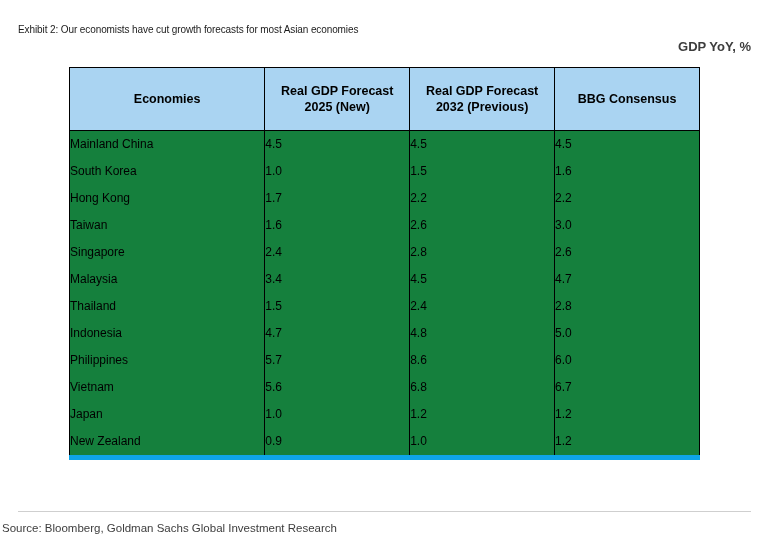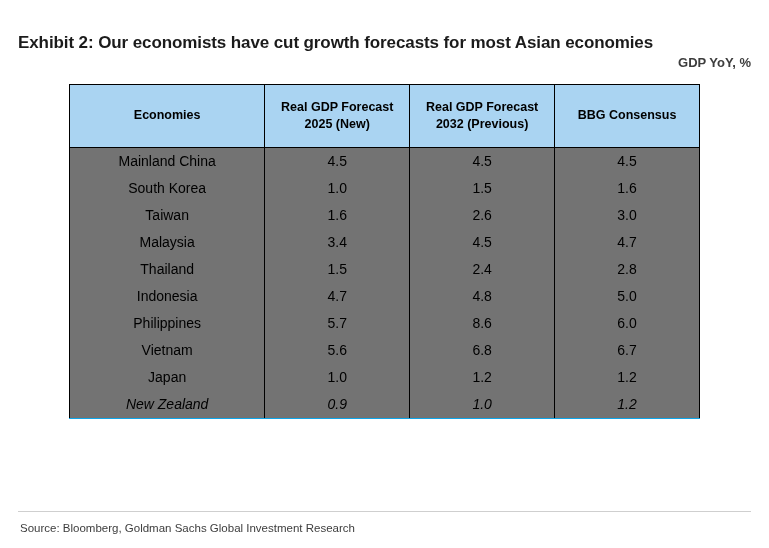--- a/index.html
+++ b/index.html
@@ -16,26 +16,26 @@
     overflow: hidden;
   }
   .page {
     width: 769px;
     height: 548px;
     box-sizing: border-box;
     padding: 16px 18px 0 18px;
     position: relative;
   }
   .title {
-    font-size: 17px;
-    font-weight: bold;
+    font-size: 10px;
+    font-weight: normal;
     color: #1b1b1b;
     letter-spacing: -0.1px;
     line-height: 1.25;
-    margin: 16px 0 2px 0;
+    margin: 8px 0 2px 0;
   }
   .subtitle {
     font-size: 13px;
     font-weight: bold;
     color: #3d3d3d;
     line-height: 1.25;
     margin: 0 0 12px 0;
     text-align: right;
   }
   .table-wrap {
@@ -58,45 +58,44 @@
     line-height: 1.3;
     text-align: center;
     height: 44px;
     vertical-align: middle;
   }
   table.gdp td {
     border-left: 1px solid #000000;
     border-right: 1px solid #000000;
     border-top: none;
     border-bottom: none;
-    font-size: 14px;
+    font-size: 12px;
     padding: 0;
     height: 27px;
-    text-align: center;
+    text-align: left;
     vertical-align: middle;
     color: #000000;
-    background: #737373;
+    background: #15803d;
   }
   table.gdp tbody tr:last-child td {
-    border-bottom: 1px solid #0ea5e9;
-    font-style: italic;
+    border-bottom: 5px solid #0ea5e9;
   }
   .col-econ { width: 31%; }
   .col-new { width: 23%; }
   .col-prev { width: 23%; }
   .col-bbg { width: 23%; }
   td.econ-cell {
     border-bottom: 1px solid #c9c9c9;
   }
   tbody tr:last-child td.econ-cell {
     border-bottom: 1px solid #000000;
   }
   .source {
     position: absolute;
-    left: 20px;
+    left: 2px;
     bottom: 14px;
     font-size: 11.5px;
     color: #3d3d3d;
   }
   .source-rule {
     position: absolute;
     left: 18px;
     right: 18px;
     bottom: 36px;
     border-top: 1px solid #cfcfcf;
@@ -144,26 +143,38 @@
           <td>4.5</td>
           <td>4.5</td>
         </tr>
         <tr>
           <td class="econ-cell">South Korea</td>
           <td>1.0</td>
           <td>1.5</td>
           <td>1.6</td>
         </tr>
         <tr>
+          <td class="econ-cell">Hong Kong</td>
+          <td>1.7</td>
+          <td>2.2</td>
+          <td>2.2</td>
+        </tr>
+        <tr>
           <td class="econ-cell">Taiwan</td>
           <td>1.6</td>
           <td>2.6</td>
           <td>3.0</td>
         </tr>
         <tr>
+          <td class="econ-cell">Singapore</td>
+          <td>2.4</td>
+          <td>2.8</td>
+          <td>2.6</td>
+        </tr>
+        <tr>
           <td class="econ-cell">Malaysia</td>
           <td>3.4</td>
           <td>4.5</td>
           <td>4.7</td>
         </tr>
         <tr>
           <td class="econ-cell">Thailand</td>
           <td>1.5</td>
           <td>2.4</td>
           <td>2.8</td>

